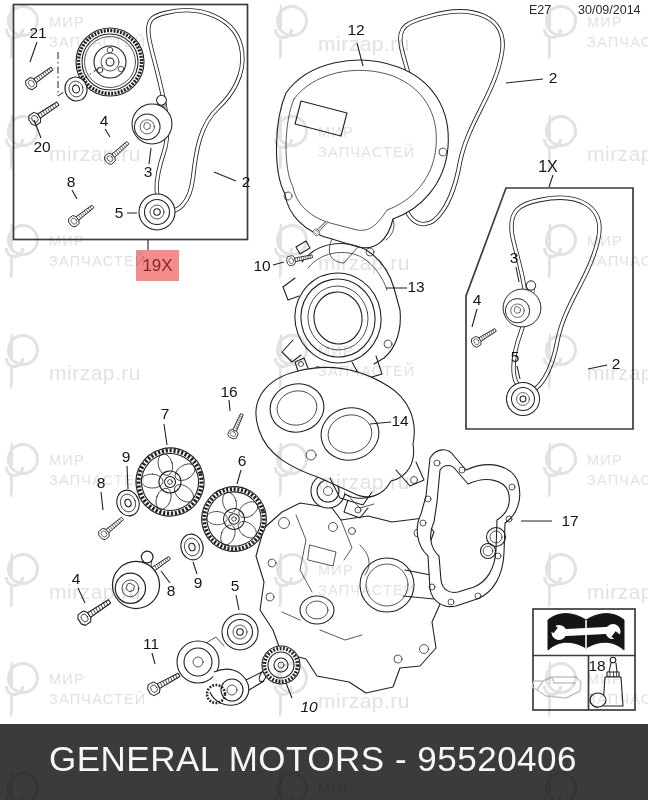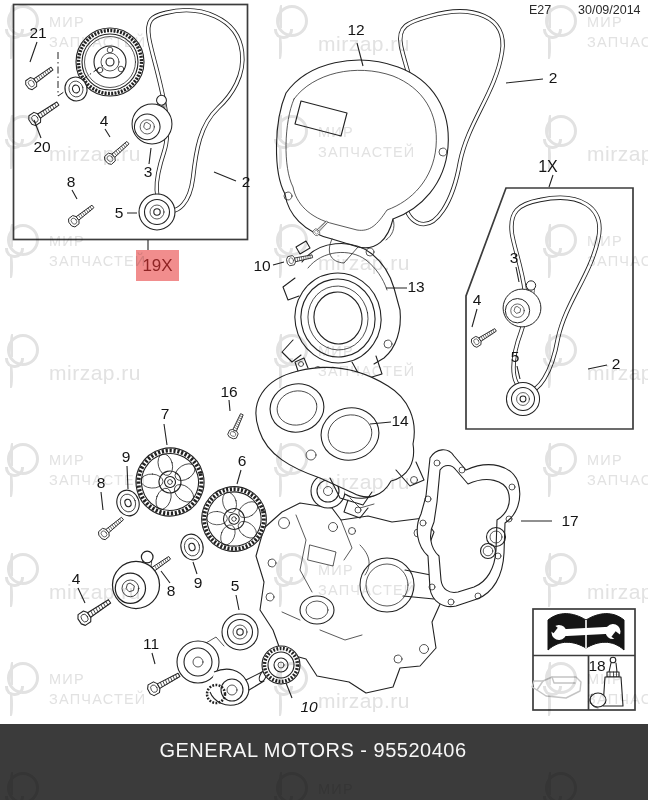--- a/index.html
+++ b/index.html
@@ -33,21 +33,21 @@
     background:#f18d8d;color:#8e2424;display:flex;align-items:center;justify-content:center;
     font-size:17px;
   }
   #tag1x{
     position:absolute;left:548px;top:167px;transform:translate(-50%,-50%);z-index:3;
     font-size:16px;color:#141414;
   }
   #footer{
     position:absolute;left:0;top:724px;width:648px;height:76px;background:#3b3b3b;z-index:4;
     display:flex;align-items:flex-start;justify-content:center;padding-top:15px;box-sizing:border-box;
-    color:#f7f7f7;font-size:20px;letter-spacing:0.5px;white-space:pre;
+    color:#f7f7f7;font-size:35px;letter-spacing:0.5px;white-space:pre;
   }
   #footer .gap{display:inline-block;width:22px;}
   
   .ln{fill:none;stroke:#222;stroke-width:1.1;stroke-linecap:round;stroke-linejoin:round;}
   .fw{fill:#fff;stroke:#222;stroke-width:1.1;stroke-linejoin:round;}
   .thin{stroke-width:0.75;}
   .belt-o{fill:none;stroke:#222;stroke-width:4.4;}
   .belt-i{fill:none;stroke:#fff;stroke-width:2.7;}
   .teeth{fill:none;stroke:#222;stroke-width:4;stroke-dasharray:2.2 1.7;}
   .box{fill:none;stroke:#3c3c3c;stroke-width:1.7;}

